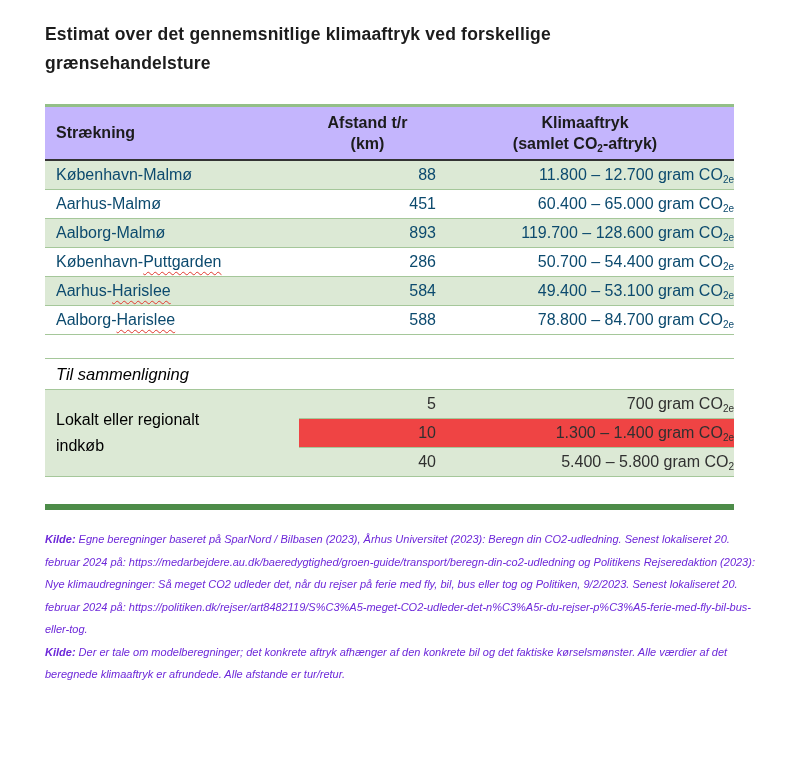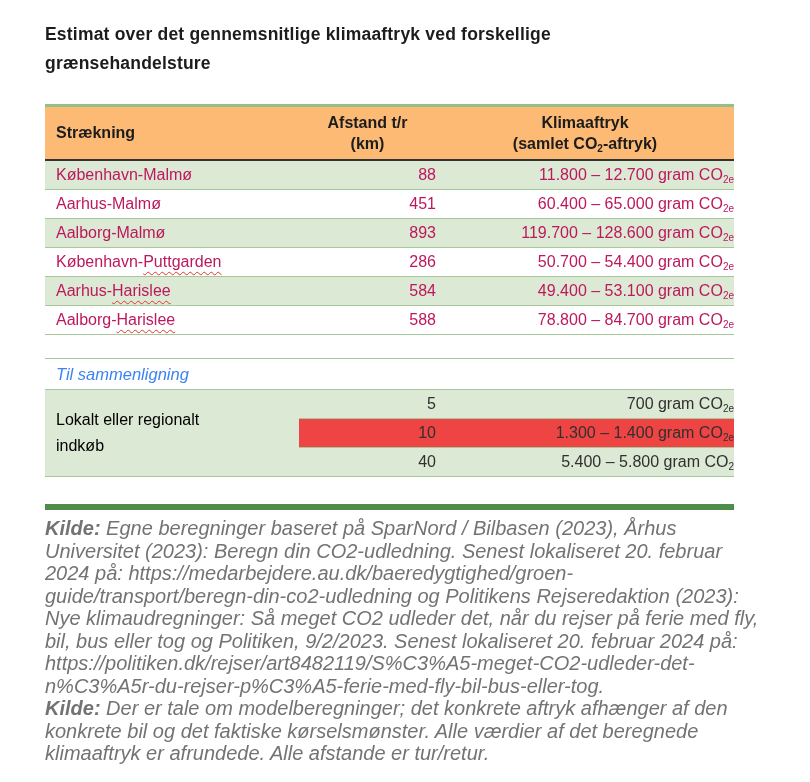--- a/index.html
+++ b/index.html
@@ -17,31 +17,31 @@
     color:#1c1c1c; letter-spacing:0.2px;
   }
 
   
   .tbl { width:689px; margin-top:26px; }
   .thead {
     display:grid; grid-template-columns:254px 137px 298px;
     align-items:center; height:52px;
     border-top:3px solid #93bf88;
     border-bottom:2px solid #333333;
-    background:#fdba74;
+    background:#c4b5fd;
   }
   .th { font-weight:700; font-size:16px; color:#1c1c1c; }
   .th-route { padding-left:11px; }
   .th-center { text-align:center; line-height:21px; }
 
   .trow {
     display:grid; grid-template-columns:254px 137px 298px;
     height:28px; line-height:28px;
     border-bottom:1px solid #a5c79a;
-    font-size:16px; font-weight:300; color:#be185d;
+    font-size:16px; font-weight:300; color:#0c4a6e;
     background:#ffffff;
   }
   .trow.green { background:#dce9d5; }
   .td-route { padding-left:11px; white-space:nowrap; }
   .td-distance { text-align:right; }
   .td-impact { text-align:right; white-space:nowrap; }
 
   .squiggle {
     text-decoration-line:underline;
     text-decoration-style:wavy;
@@ -53,21 +53,21 @@
   sub.co2 {
     font-size:10px; line-height:0;
     position:relative; bottom:-3px; vertical-align:baseline;
   }
 
   
   .compare-label {
     width:678px; margin-top:23px; padding-left:11px;
     border-top:1px solid #a5c79a;
     height:30px; line-height:30px;
-    font-style:italic; font-size:16.5px; color:#3b82f6; font-weight:300;
+    font-style:italic; font-size:16.5px; color:#000000; font-weight:300;
   }
   .compare {
     width:689px; display:grid; grid-template-columns:254px 435px;
     border-top:1px solid #a5c79a; border-bottom:1px solid #a5c79a;
   }
   .compare-left {
     background:#dce9d5;
     display:flex; flex-direction:column; justify-content:center;
     padding-left:11px; box-sizing:border-box;
     font-size:16px; font-weight:300; line-height:26px; color:#000000;
@@ -77,22 +77,22 @@
     height:28px; line-height:28px;
     font-size:16px; font-weight:300; color:#303030;
     background:#ef4444;
   }
   .crow.green { background:#dce9d5; }
   .crow + .crow { border-top:1px solid #a5c79a; }
 
   
   .thick-divider { width:689px; height:6px; background:#4d8c49; margin-top:27px; }
   .footnotes {
-    width:718px; margin-top:7px;
-    font-style:italic; font-size:20px; line-height:22.5px; color:#737373;
+    width:718px; margin-top:18px;
+    font-style:italic; font-size:11px; line-height:22.5px; color:#6d28d9;
     overflow-wrap:break-word; font-weight:300;
   }
   .footnotes p { margin:0; }
   .foot-label { font-weight:700; font-style:italic; }
 </style>
 </head>
 <body>
 
 <div class="page">
 

